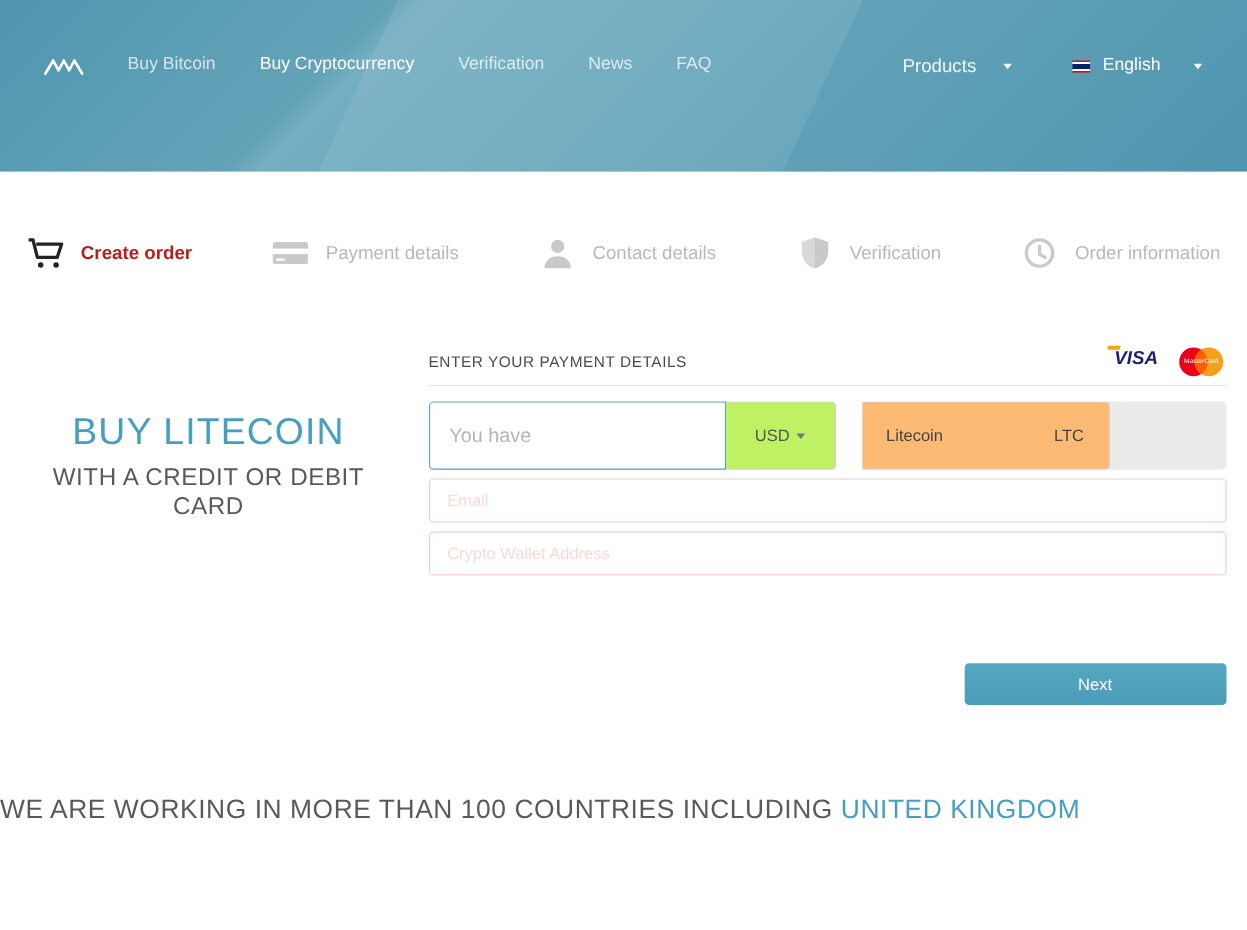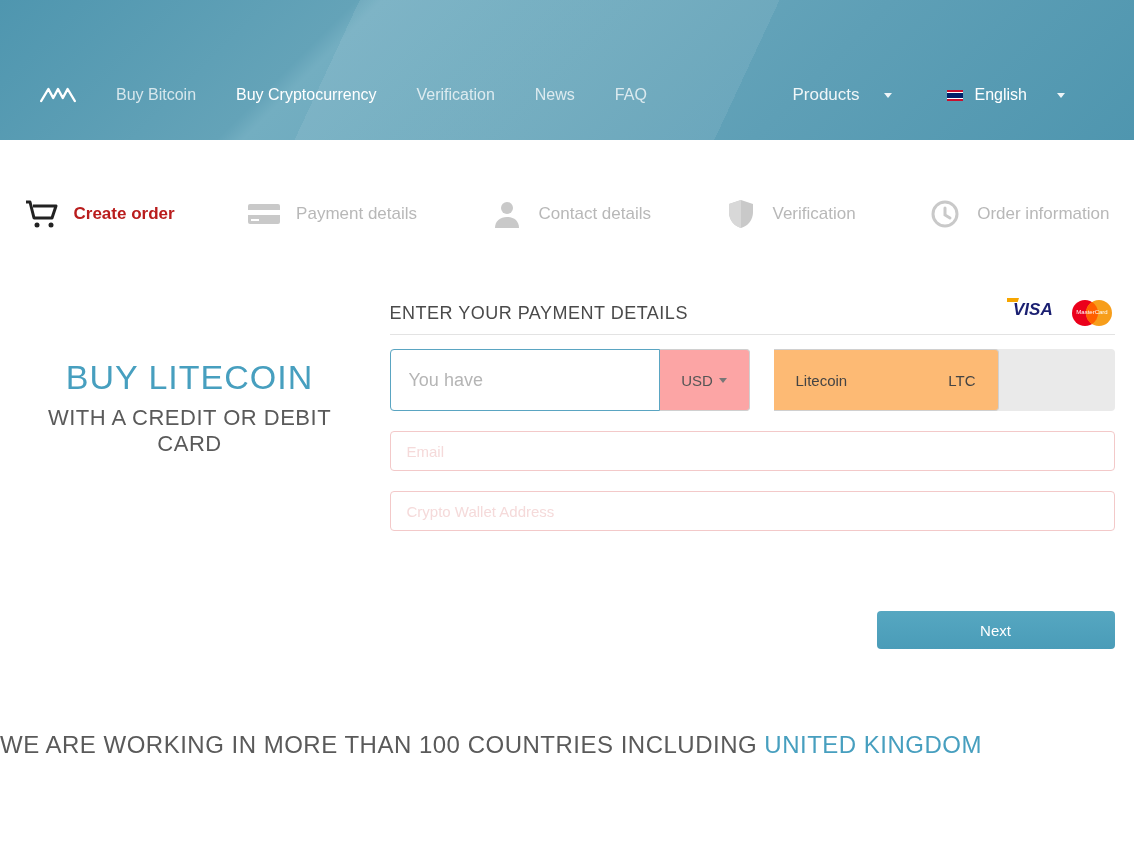--- a/index.html
+++ b/index.html
@@ -1,24 +1,24 @@
 <!DOCTYPE html>
 <html><head>
 <meta charset="utf-8">
 <style>
   * { box-sizing: border-box; margin: 0; padding: 0; }
   body { font-family: -apple-system, Helvetica, Arial, sans-serif; background: #fff; color: #3a3a3a; }
   
   
   .header {
     background: linear-gradient(135deg, #4f96af 0%, #64a3b8 28%, #73aec1 30%, #5e9fb6 70%, #4f96af 100%);
-    height: 140px;
+    height: 156px;
     display: flex;
-    align-items: center;
-    padding: 50px 64px 0 40px;
+    align-items: flex-start;
+    padding: 50px 36px 0 40px;
     gap: 40px;
     color: #fff;
     position: relative;
   }
   .header::before {
     content: "";
     position: absolute;
     inset: 0;
     background: linear-gradient(115deg, rgba(255,255,255,0) 30%, rgba(255,255,255,0.08) 30%, rgba(255,255,255,0.08) 65%, rgba(255,255,255,0) 65%);
     pointer-events: none;
@@ -42,33 +42,33 @@
   .step-icon { width:34px; height:28px; display:flex; align-items:center; justify-content:center;}
 
   
   .content { max-width:1095px; margin: 70px auto 0; display:flex; gap:30px;}
   .left-col { width: 340px; text-align:center; padding-top:60px;}
   .buy-title { font-size:34px; font-weight:300; color:#479fbf; letter-spacing:1px;}
   .sub-title { font-size:22px; font-weight:300; color:#5a5a5a; letter-spacing:0.5px; margin-top:8px;}
 
   .right-col { flex:1; }
   .form-head { display:flex; justify-content:space-between; align-items:center; border-bottom:1px solid #e3e3e3; padding-bottom:6px;}
-  .form-head-title { font-size:18px; font-weight:400; letter-spacing:0.5px; color:#4a4a4a;}
+  .form-head-title { font-size:14px; font-weight:400; letter-spacing:0.5px; color:#4a4a4a;}
   .cards { display:flex; align-items:flex-start; gap:4px;}
   
   .input-row { display:flex; gap:24px; margin-top:14px;justify-content:flex-end;}
   .input-group { display:flex; background:#eaeaea; border-radius:4px; padding:0; height:62px; flex:1;}
   .text-input { flex:1; background:#fff; border:1px solid #d0d0d0; border-radius:4px 0 0 4px; padding:0 18px; font-size:18px; color:#333; outline:none;}
   .text-input.focused { border-color:#5aa5c2;}
   .text-input::placeholder { color:#b5b5b5; font-weight:300;}
-  .currency-sel { width: 90px; display:flex; align-items:center; justify-content:center; gap:6px; background:#fca5a5; border:1px solid #d0d0d0; border-left:none; border-radius:0 4px 4px 0; font-size:15px; color:#555; cursor:pointer;}
+  .currency-sel { width: 100px; display:flex; align-items:center; justify-content:center; gap:6px; background:#bef264; border:1px solid #d0d0d0; border-left:none; border-radius:0 4px 4px 0; font-size:15px; color:#555; cursor:pointer;}
   .crypto-sel { width:225px; display:flex; align-items:center; justify-content:space-between; padding:0 22px; background:#fdba74; border:1px solid #d0d0d0; border-left:none; border-radius:0 4px 4px 0; font-size:15px; color:#444;}
   .dark-caret { width:0;height:0;border-left:4px solid transparent;border-right:4px solid transparent;border-top:5px solid #777;}
 
-  .full-input { width:100%; height:40px; border:1px solid #f3c9c9; border-radius:4px; margin-top:20px; padding:0 16px; font-size:15px; outline:none;}
+  .full-input { width:100%; height:40px; border:1px solid #f3c9c9; border-radius:4px; margin-top:8px; padding:0 16px; font-size:15px; outline:none;}
   .full-input::placeholder { color:#f5dada; font-weight:300;}
 
   .next-btn { margin-top:80px; margin-left:auto; display:block; width:238px; height:38px; background:linear-gradient(#56a7c1,#4a9cb8); color:#fff; border:none; border-radius:4px; font-size:15px; cursor:pointer;}
 
   .tagline { text-align:left; margin-top:82px; font-size:24px; font-weight:400; letter-spacing:0.5px; color:#5a5a5a;}
   .tagline .country { color:#479fbf;}
 </style>
 </head>
 <body>
 

